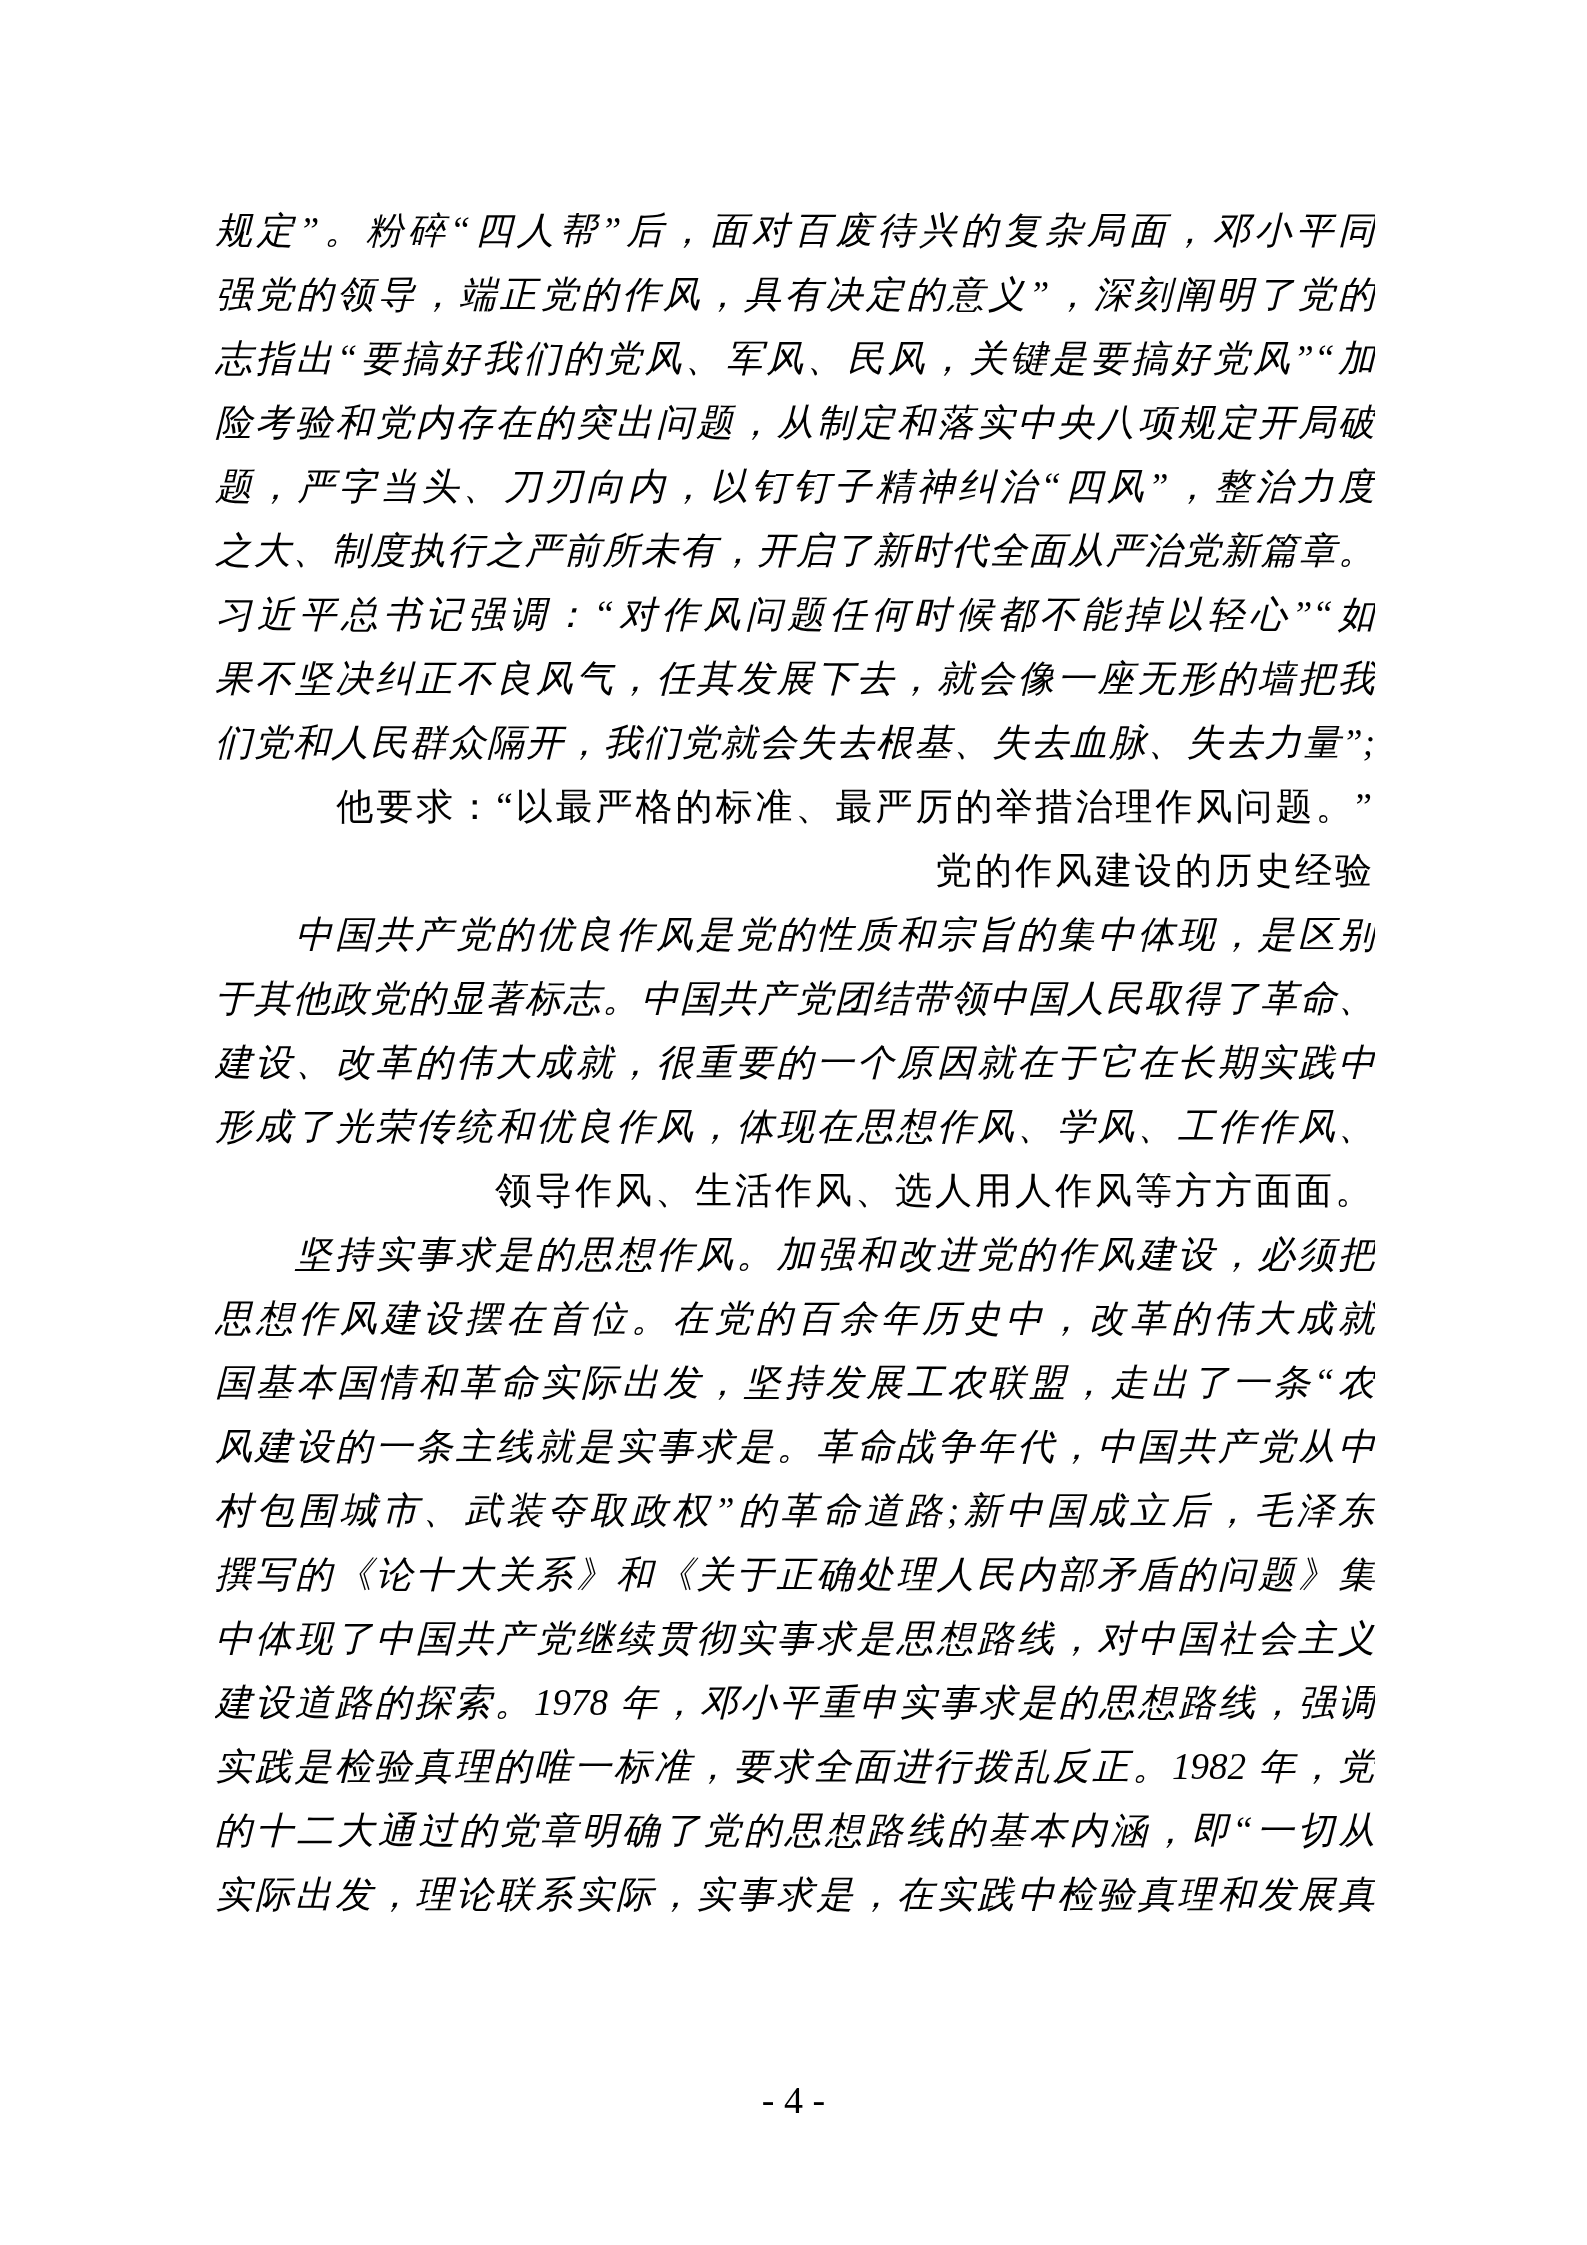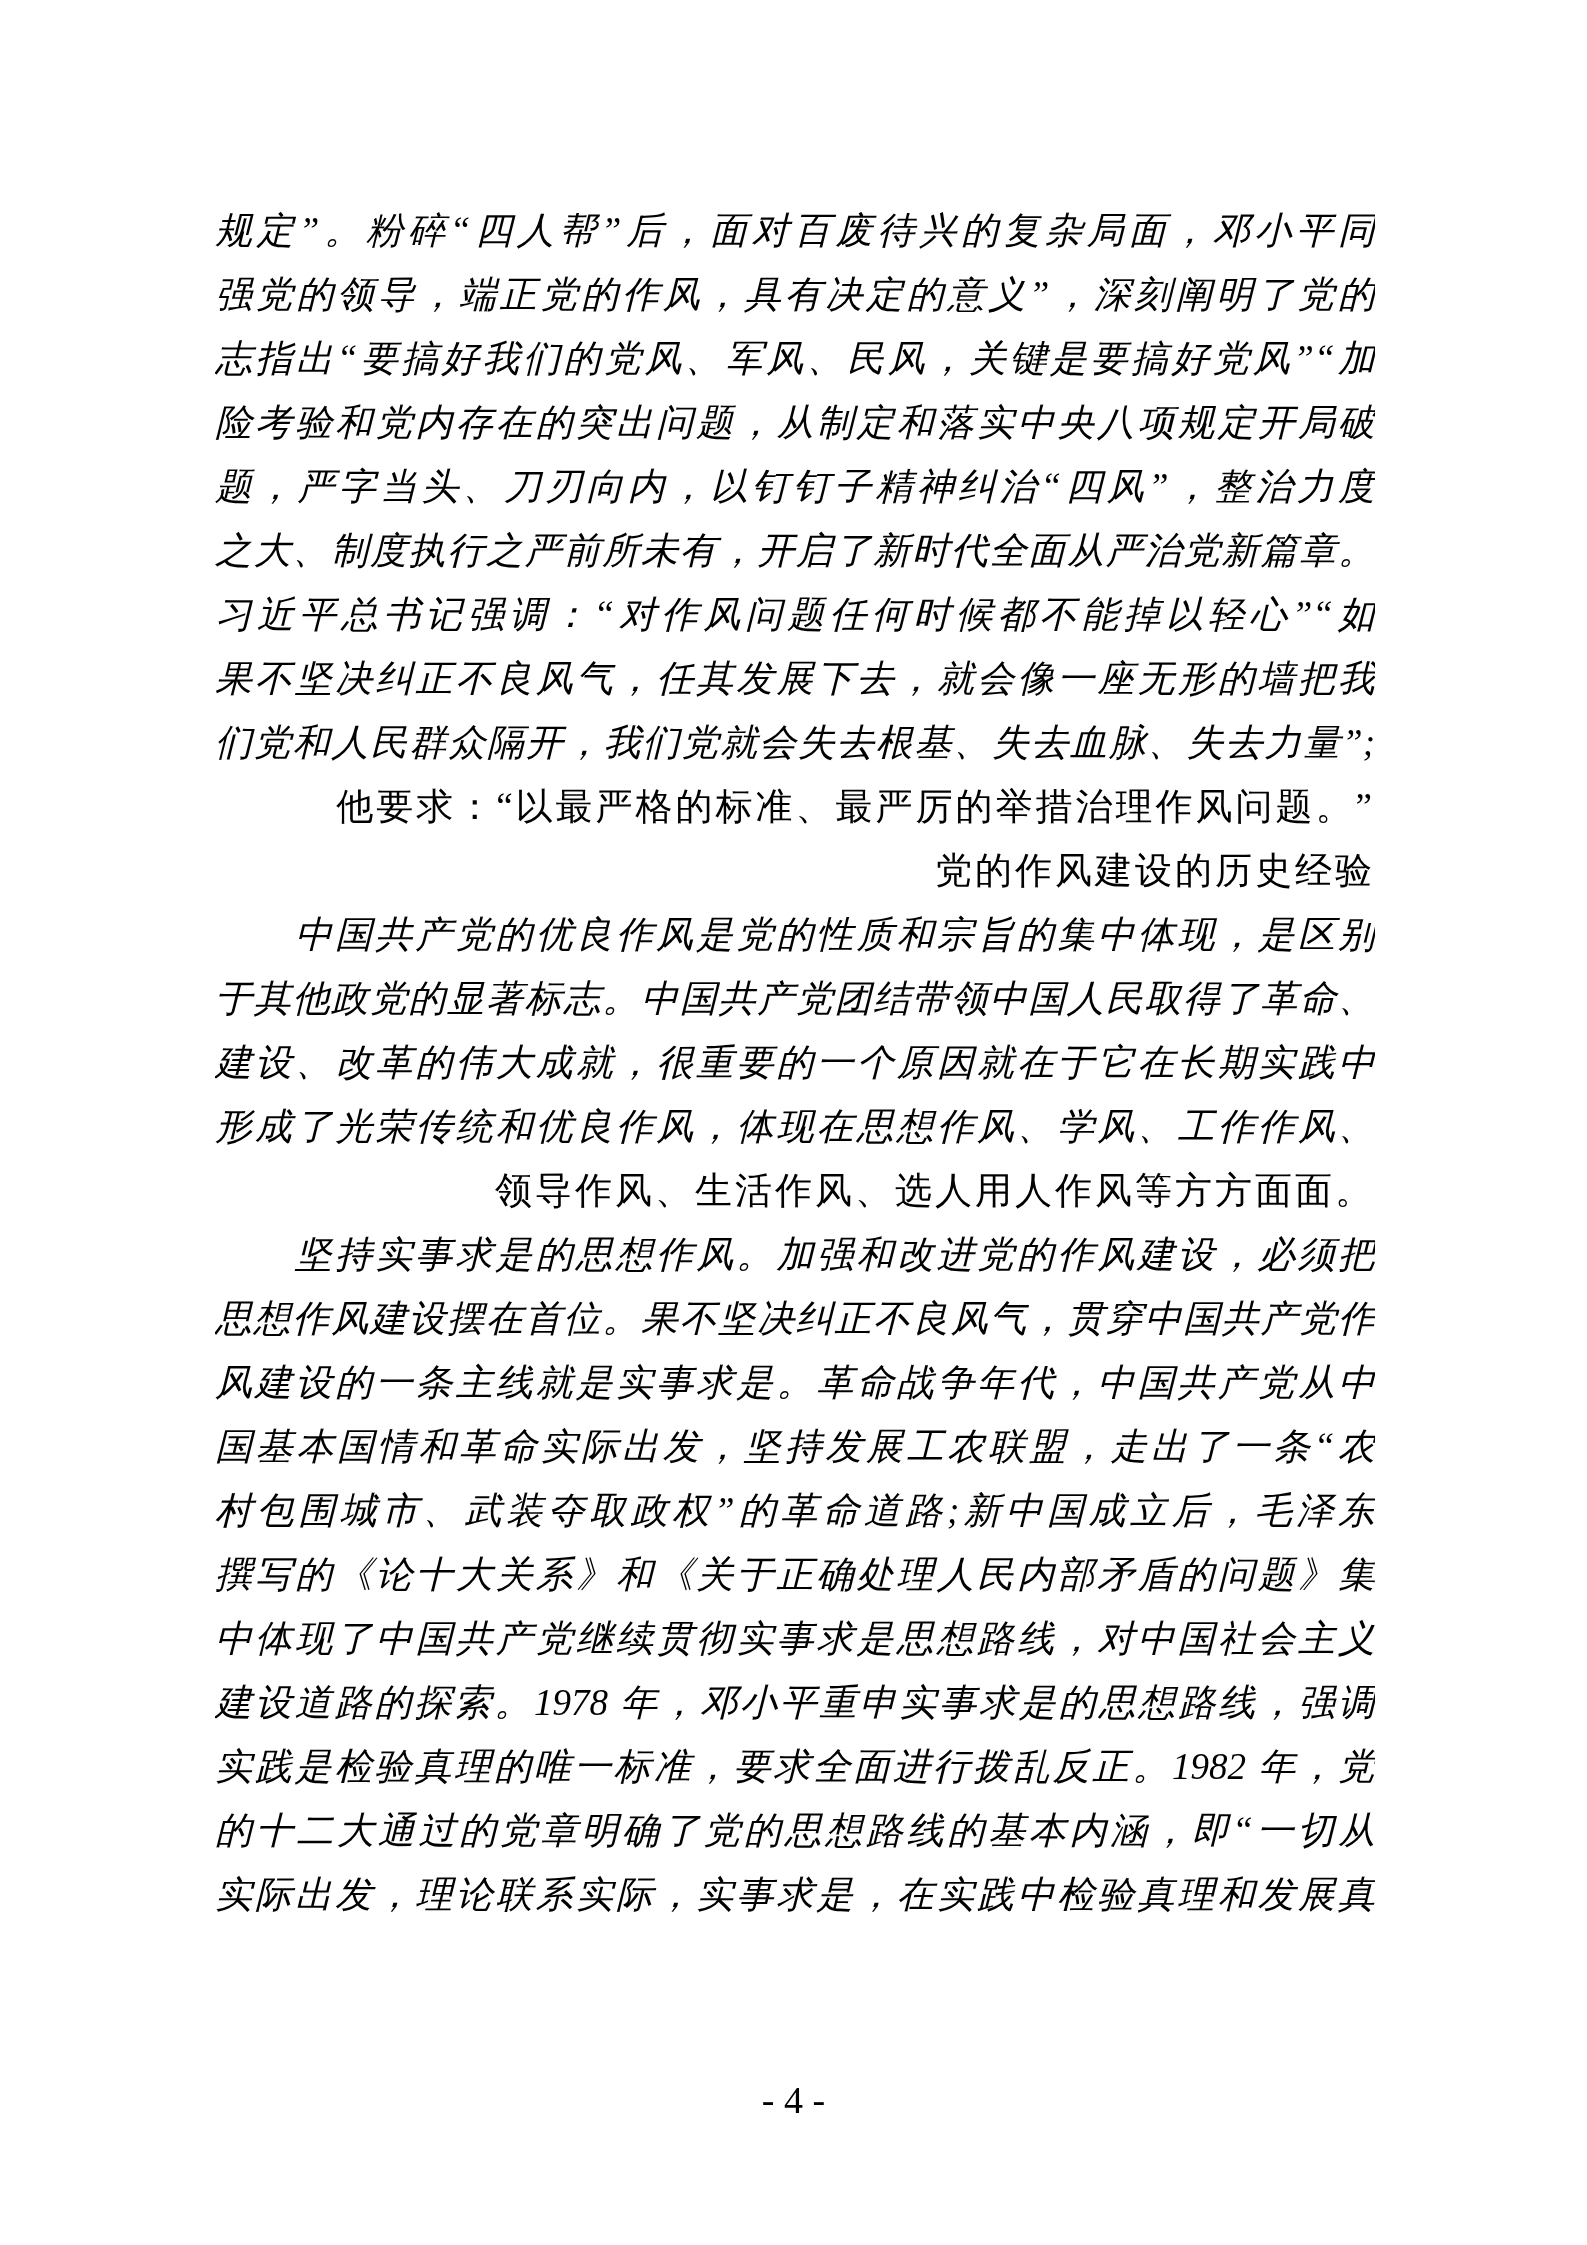--- a/index.html
+++ b/index.html
@@ -71,23 +71,23 @@
       <div class="line justify">果不坚决纠正不良风气，任其发展下去，就会像一座无形的墙把我</div>
       <div class="line justify">们党和人民群众隔开，我们党就会失去根基、失去血脉、失去力量”;</div>
       <div class="line plain">他要求：“以最严格的标准、最严厉的举措治理作风问题。”</div>
       <div class="line plain indent">党的作风建设的历史经验</div>
       <div class="line justify indent">中国共产党的优良作风是党的性质和宗旨的集中体现，是区别</div>
       <div class="line justify">于其他政党的显著标志。中国共产党团结带领中国人民取得了革命、</div>
       <div class="line justify">建设、改革的伟大成就，很重要的一个原因就在于它在长期实践中</div>
       <div class="line justify">形成了光荣传统和优良作风，体现在思想作风、学风、工作作风、</div>
       <div class="line plain">领导作风、生活作风、选人用人作风等方方面面。</div>
       <div class="line justify indent">坚持实事求是的思想作风。加强和改进党的作风建设，必须把</div>
-      <div class="line justify">思想作风建设摆在首位。果不坚决纠正不良风气，贯穿中国共产党作</div>
+      <div class="line justify">思想作风建设摆在首位。在党的百余年历史中，改革的伟大成就</div>
+      <div class="line justify">国基本国情和革命实际出发，坚持发展工农联盟，走出了一条“农</div>
       <div class="line justify">风建设的一条主线就是实事求是。革命战争年代，中国共产党从中</div>
-      <div class="line justify">国基本国情和革命实际出发，坚持发展工农联盟，走出了一条“农</div>
       <div class="line justify">村包围城市、武装夺取政权”的革命道路;新中国成立后，毛泽东</div>
       <div class="line justify">撰写的《论十大关系》和《关于正确处理人民内部矛盾的问题》集</div>
       <div class="line justify">中体现了中国共产党继续贯彻实事求是思想路线，对中国社会主义</div>
       <div class="line justify">建设道路的探索。1978 年，邓小平重申实事求是的思想路线，强调</div>
       <div class="line justify">实践是检验真理的唯一标准，要求全面进行拨乱反正。1982 年，党</div>
       <div class="line justify">的十二大通过的党章明确了党的思想路线的基本内涵，即“一切从</div>
       <div class="line justify">实际出发，理论联系实际，实事求是，在实践中检验真理和发展真</div>
     </div>
   <div class="footer">- 4 -</div>
 </div>

